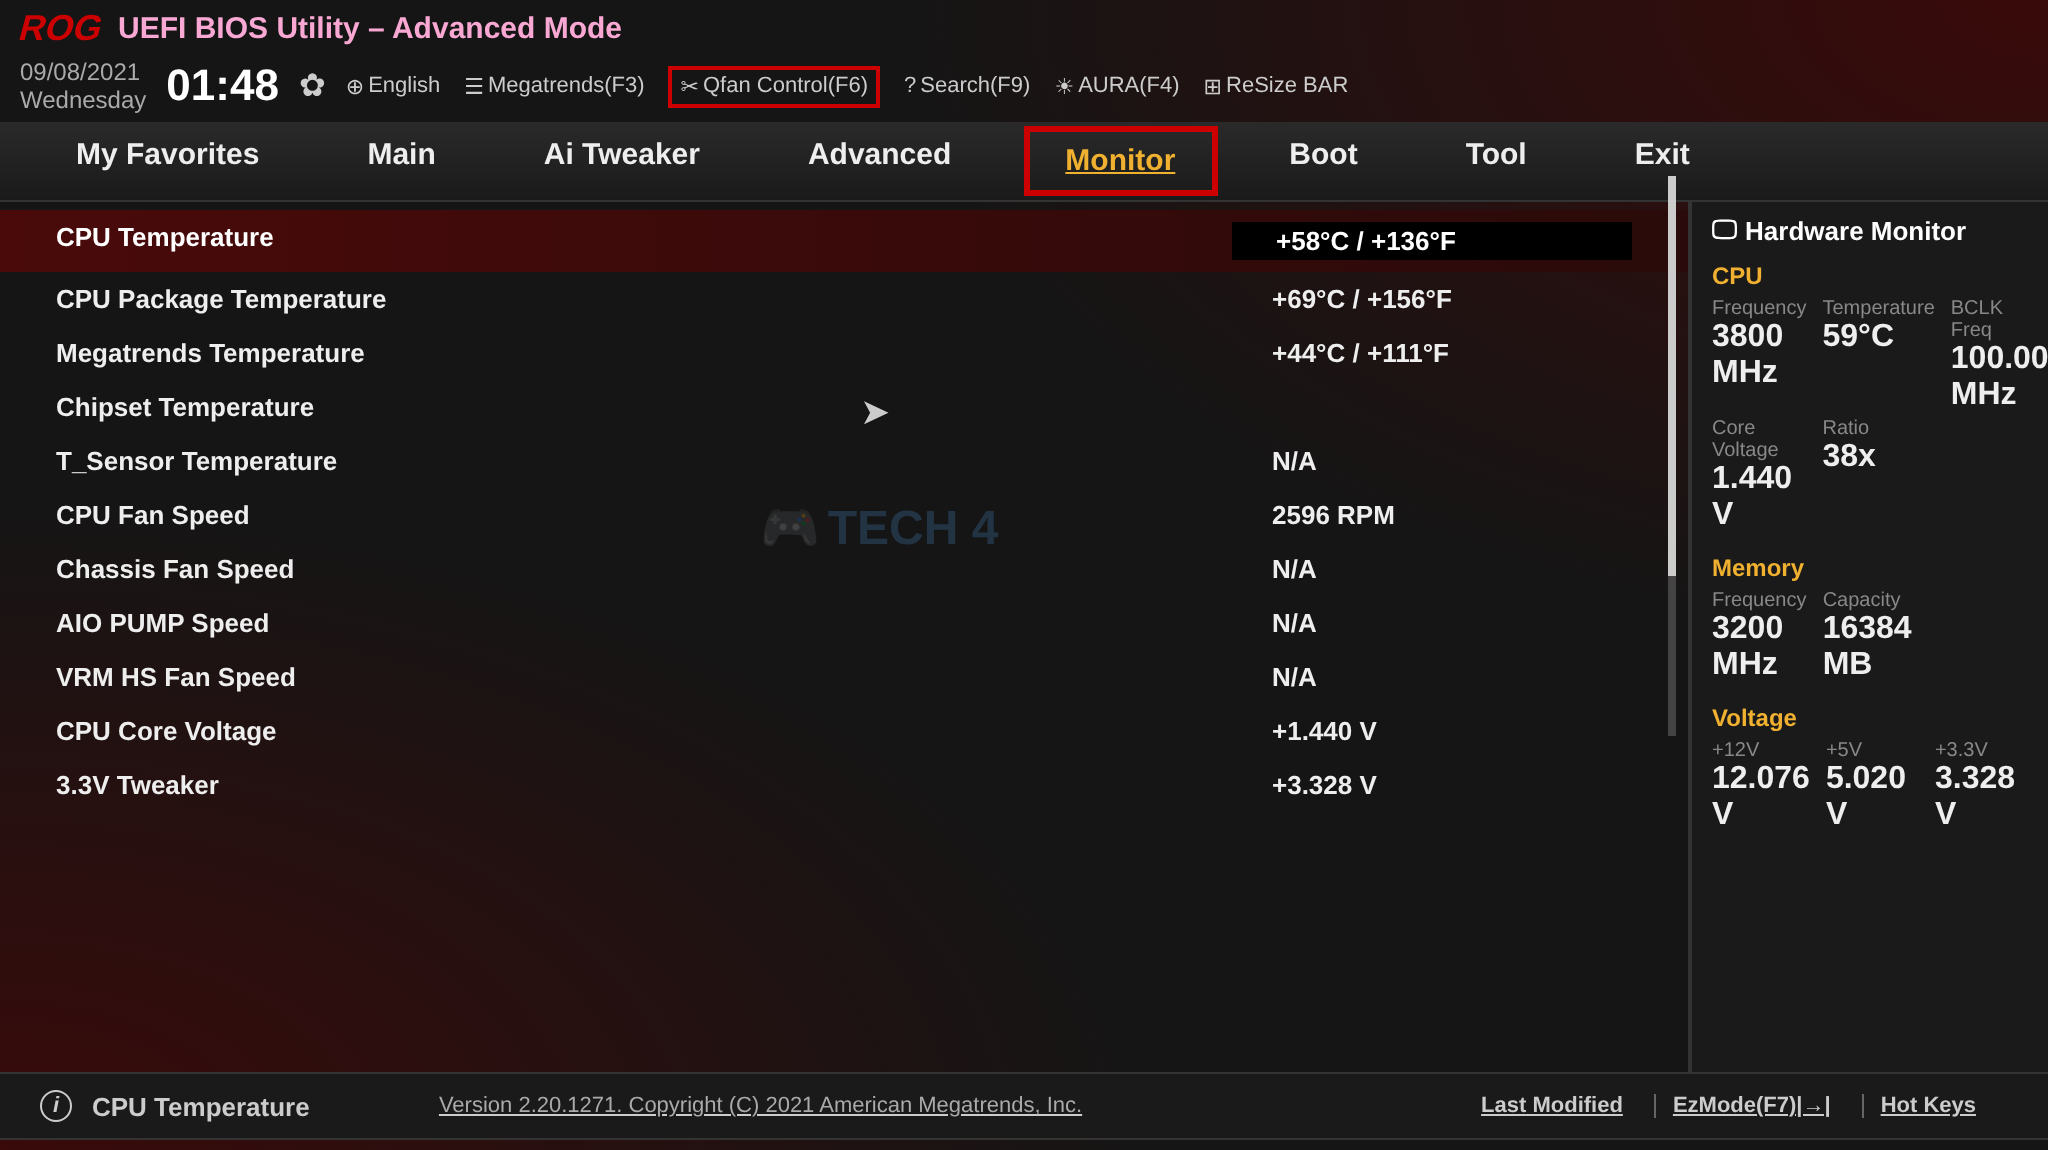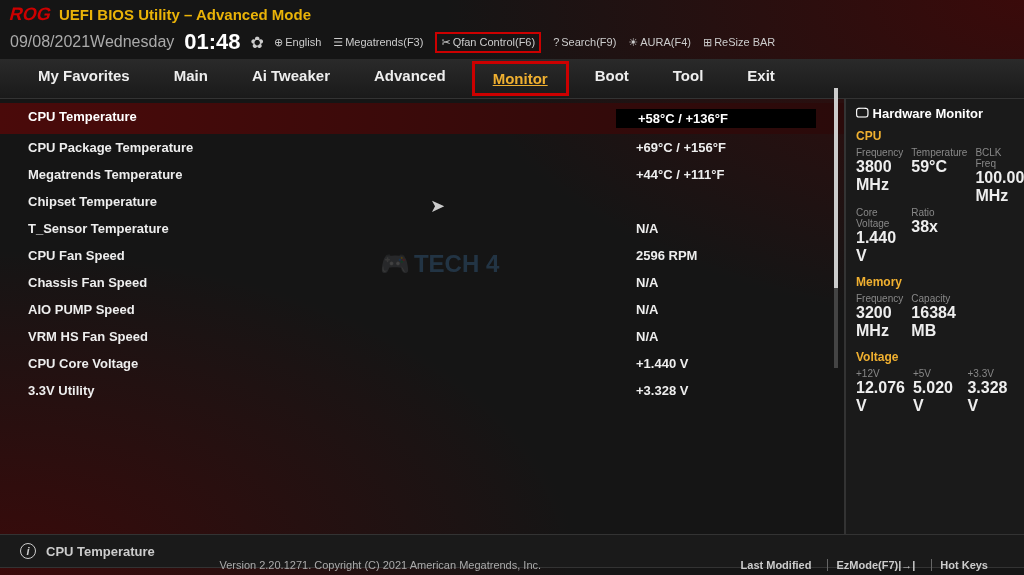--- a/index.html
+++ b/index.html
@@ -1,47 +1,47 @@
 <!DOCTYPE html>
 <html><head>
 <meta charset="utf-8">
 <style>
 * { margin: 0; padding: 0; box-sizing: border-box; font-family: Arial, sans-serif; }
 body { width: 1024px; height: 575px; background: #0a0a0a; color: #ccc; overflow: hidden; position: relative; }
 .bg-curves { position: absolute; width: 100%; height: 100%; background: radial-gradient(ellipse at top right, #3a0a0a 0%, transparent 40%), radial-gradient(ellipse at bottom left, #3a0a0a 0%, transparent 40%), #151515; z-index: 0; }
 .container { position: relative; z-index: 1; width: 100%; height: 100%; }
 .header { display: flex; align-items: center; padding: 4px 10px; gap: 8px; }
 .rog-logo { color: #c00; font-size: 18px; font-weight: bold; transform: skewX(-15deg); }
-.bios-title { color: #eab308; font-size: 15px; font-weight: bold; }
+.bios-title { color: #f9a8d4; font-size: 15px; font-weight: bold; }
 .datetime-row { display: flex; align-items: center; gap: 10px; padding: 0 10px 4px; font-size: 10px; color: #aaa; }
-.dt-left { display: flex; flex-direction: row; font-size: 16px; }
+.dt-left { display: flex; flex-direction: column; font-size: 12px; }
 .time { font-size: 22px; font-weight: bold; color: #fff; }
 .gear-icon { color: #ccc; font-size: 16px; cursor: pointer; }
 .toolbar { display: flex; gap: 12px; align-items: center; }
 .toolbar-item { font-size: 11px; color: #ccc; display: flex; align-items: center; gap: 2px; cursor: pointer; }
 .toolbar-item.highlighted { border: 2px solid #c00; padding: 2px 4px; }
-.nav-tabs { display: flex; gap: 8px; padding: 2px 20px; background: linear-gradient(#2a2a2a, #1a1a1a); border-bottom: 1px solid #333; }
+.nav-tabs { display: flex; gap: 18px; padding: 2px 20px; background: linear-gradient(#2a2a2a, #1a1a1a); border-bottom: 1px solid #333; }
 .nav-tab { padding: 6px 18px; font-size: 15px; font-weight: bold; color: #eee; cursor: pointer; }
 .nav-tab.active { color: #f0b030; text-decoration: underline; border: 3px solid #c00; }
 .main-area { display: flex; height: calc(100% - 140px); }
 .content { flex: 1; padding: 4px 0; overflow: hidden; }
 .setting-row { display: flex; padding: 6px 28px; font-size: 13px; font-weight: bold; color: #eee; justify-content: space-between; }
 .setting-row.selected { background: linear-gradient(90deg, #4a0a0a, #2a0a0a); color: #fff; }
 .setting-row.selected .setting-value { background: #000; padding: 2px 22px; min-width: 200px; margin-left: 48px; }
 .setting-value { padding-left: 60px; min-width: 240px; }
 .help-bar { display: flex; align-items: center; gap: 10px; padding: 8px 20px; background: #1a1a1a; border-top: 1px solid #333; border-bottom: 1px solid #333; font-size: 13px; font-weight: bold; }
 .info-icon { border: 1px solid #ccc; border-radius: 50%; width: 16px; height: 16px; display: flex; align-items: center; justify-content: center; font-size: 11px; font-style: italic; }
 .sidebar { width: 180px; background: #1a1a1a; padding: 6px 10px; font-size: 11px; border-left: 2px solid #333; }
 .sidebar-title { display: flex; align-items: center; gap: 4px; font-size: 13px; font-weight: bold; color: #fff; margin-bottom: 8px; }
 .sidebar-section { margin-bottom: 10px; }
 .sidebar-section-title { color: #f0b030; font-weight: bold; margin-bottom: 4px; font-size: 12px; }
 .sidebar-grid { display: grid; grid-template-columns: 1fr 1fr 1fr; gap: 2px 8px; }
 .sidebar-label { color: #888; font-size: 10px; }
 .sidebar-value { color: #eee; font-size: 16px; font-weight: bold; }
-.footer { position: absolute; bottom: 0; width: 100%; padding: 4px 20px; display: flex; justify-content: space-between; align-items: flex-end; font-size: 11px; color: #ccc; }
+.footer { position: absolute; bottom: 12px; width: 100%; padding: 4px 20px; display: flex; justify-content: space-between; align-items: flex-end; font-size: 11px; color: #ccc; text-decoration: underline; }
 .footer-right { display: flex; gap: 8px; align-items: center; }
 .footer-right span { border-right: 1px solid #666; padding-right: 16px; font-weight: bold; cursor: pointer; }
 .footer-right span:last-child { border: none; }
 .copyright { text-align: center; flex: 1; font-size: 11px; color: #aaa; }
 .watermark { position: absolute; left: 380px; top: 250px; opacity: 0.25; color: #4a90d0; font-size: 24px; font-weight: bold; display: flex; align-items: center; gap: 4px; z-index: 0; pointer-events: none; }
 .cursor { position: absolute; left: 430px; top: 195px; font-size: 18px; color: #ccc; z-index: 5; pointer-events: none; }
 .scroll-indicator { position: absolute; right: 186px; top: 88px; width: 4px; height: 280px; background: #444; }
 .scroll-thumb { width: 4px; height: 200px; background: #ccc; }
 </style>
 </head>
@@ -119,21 +119,21 @@
           </div>
           <div class="setting-row">
             <span>VRM HS Fan Speed</span>
             <span class="setting-value">N/A</span>
           </div>
           <div class="setting-row">
             <span>CPU Core Voltage</span>
             <span class="setting-value">+1.440 V</span>
           </div>
           <div class="setting-row">
-            <span>3.3V Utility</span>
+            <span>3.3V Tweaker</span>
             <span class="setting-value">+3.328 V</span>
           </div>
         </div>
       <div class="scroll-indicator">
           <div class="scroll-thumb"></div>
         </div>
     </div>
 
     <div class="sidebar">
       <div class="sidebar-title">

